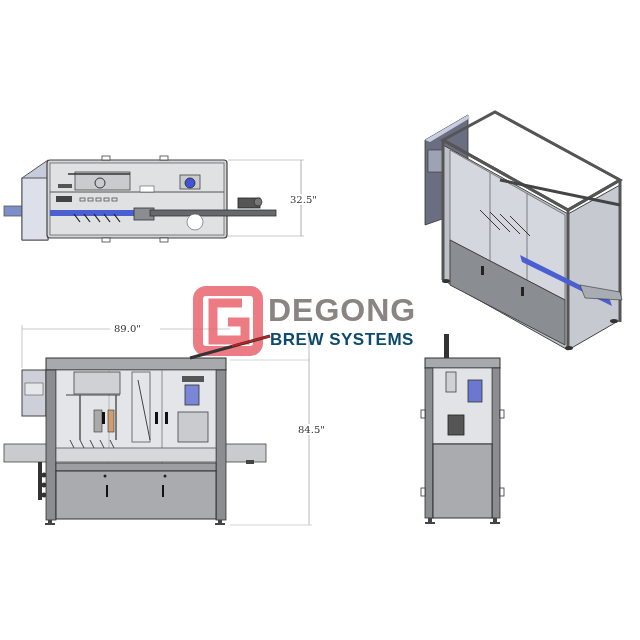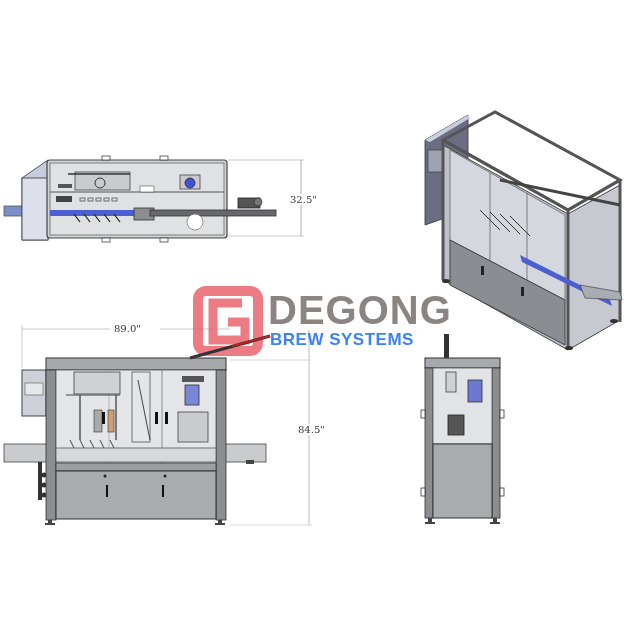--- a/index.html
+++ b/index.html
@@ -1,19 +1,19 @@
 <!DOCTYPE html>
 <html><head>
   <meta charset="utf-8">
   <style>
     html, body { margin: 0; padding: 0; background: #ffffff; }
     body { width: 640px; height: 640px; position: relative; overflow: hidden; font-family: "Liberation Sans", sans-serif; }
     .dim-label { position: absolute; font-size: 10px; color: #333; font-family: "DejaVu Serif", serif; background: #fff; padding: 0 2px; }
-    .logo-text-1 { position: absolute; left: 268px; top: 293px; font-size: 40px; font-weight: bold; color: #8a8482; letter-spacing: 1px; font-family: "Liberation Sans", sans-serif; line-height: 34px; }
-    .logo-text-2 { position: absolute; left: 270px; top: 331px; font-size: 17px; font-weight: bold; color: #3b82f6; letter-spacing: 0.5px; font-family: "Liberation Sans", sans-serif; line-height: 18px; }
+    .logo-text-1 { position: absolute; left: 268px; top: 293px; font-size: 32px; font-weight: bold; color: #8a8482; letter-spacing: 1px; font-family: "Liberation Sans", sans-serif; line-height: 34px; }
+    .logo-text-2 { position: absolute; left: 270px; top: 331px; font-size: 17px; font-weight: bold; color: #0c4a6e; letter-spacing: 0.5px; font-family: "Liberation Sans", sans-serif; line-height: 18px; }
     svg { position: absolute; left: 0; top: 0; }
   </style>
 </head>
 <body>
 
 <div>
   <svg width="640" height="640">
 
     <rect x="4" y="206" width="20" height="10" fill="#7d8fc8" stroke="#555" stroke-width="0.8"></rect>
 

